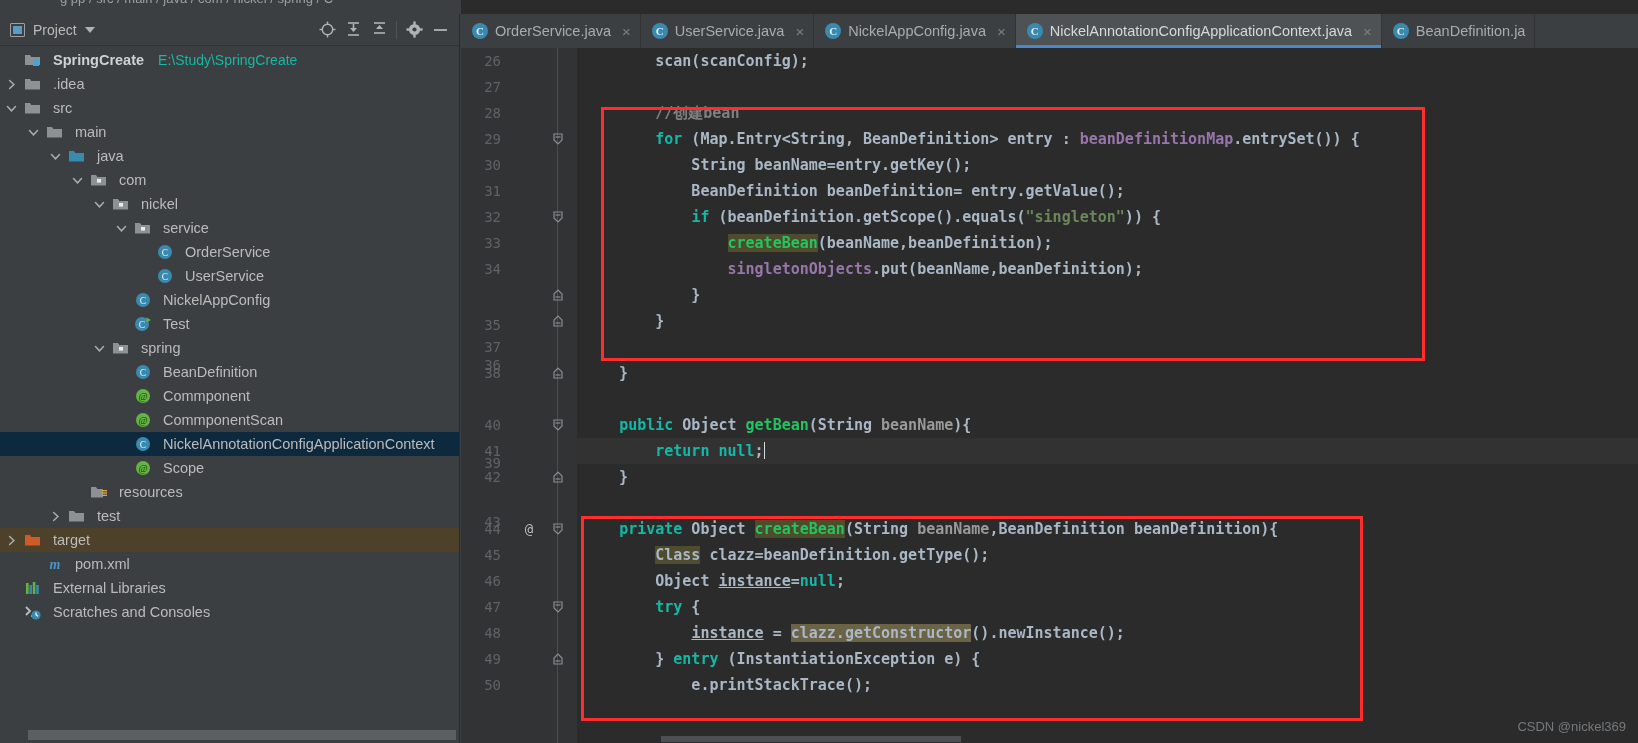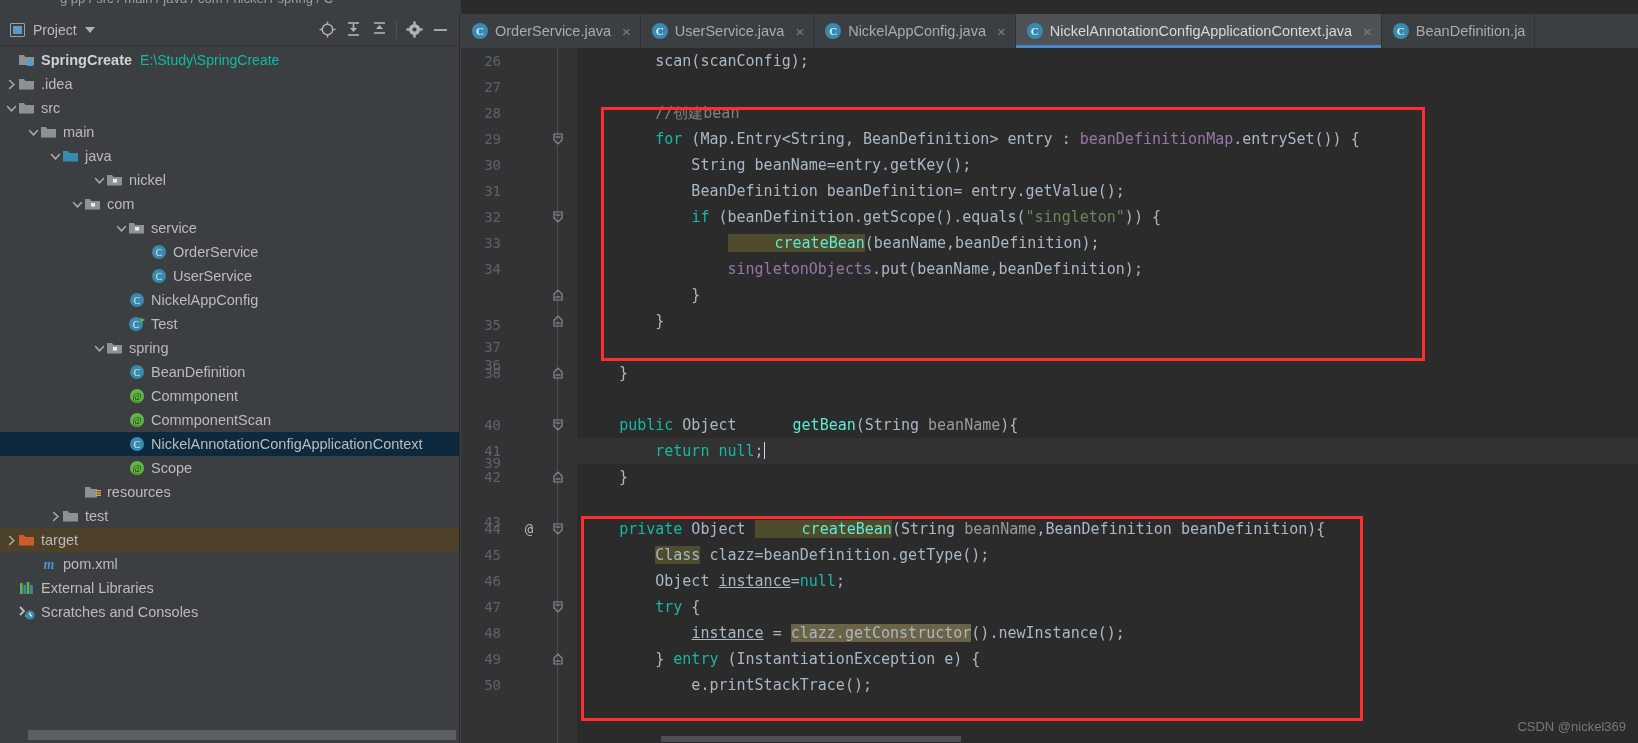--- a/index.html
+++ b/index.html
@@ -65,21 +65,21 @@
     width: 26px; height: 26px; display: flex; align-items: center;
     justify-content: center; flex: none;
   }
   .hdr-sep { width: 1px; height: 18px; background: #4f5356; margin: 0 4px; }
 
   .tree {
     flex: 1; overflow: hidden; position: relative; padding-top: 2px;
   }
   .row {
     height: 24px; display: flex; align-items: center; white-space: nowrap;
-    font-size: 14.5px; color: #bbbbbb; position: relative;
+    font-size: 14.5px; color: #bbbbbb; position: relative; gap: 6px;
   }
   .row.selected { background: #0d293e; }
   .row.highlight { background: #4e4129; }
   .arrow {
     width: 14px; height: 24px; display: inline-flex; align-items: center;
     justify-content: center; flex: none;
   }
   .arrow svg { display: block; }
   .nodeicon { width: 18px; height: 18px; margin-right: 5px; flex: none;
     display: inline-flex; align-items: center; justify-content: center; }
@@ -140,33 +140,33 @@
     position: absolute; right: 38px; width: 20px; text-align: center;
     color: #bbbbbb; font-size: 14px; line-height: 26px; height: 26px;
   }
   .foldline {
     position: absolute; left: 96px; top: 0; width: 1px; height: 100%;
     background: #4b4e50;
   }
   .foldmark { position: absolute; left: 90px; width: 14px; height: 26px; }
 
   .codelines {
-    position: absolute; left: 116px; top: 0; right: 0; bottom: 0;
+    position: absolute; left: 116px; top: 0; right: 0; bottom: 0; font-weight: bold;
   }
   .cline {
     height: 26px; line-height: 26px; white-space: pre; color: #a9b7c6;
     padding-left: 6px;
   }
   .cline.curline { background: #323232; }
 
   
   .kw   { color: #14b8a6; }
   .str  { color: #6a8759; }
   .fld  { color: #9876aa; }
-  .mth  { color: #5eead4; margin-left: 47px; }
+  .mth  { color: #22c55e; }
   .cmt  { color: #808080; }
   .par  { color: #9a9a9a; }
   .hl   { background: #4f4b2d; }
   .hlsearch { background: #6b6345; }
   .uline { text-decoration: underline; }
 
   .redbox {
     position: absolute; border: 3px solid #ff2d2d; pointer-events: none;
   }
   .caret {
@@ -305,46 +305,46 @@
             </svg>
           </span>
           <span class="nodeicon">
             <svg width="18" height="18" viewBox="0 0 18 18">
               <path d="M1 4h5l1.4 2H16v8.5H1z" fill="#3a8ab0"></path>
             </svg>
           </span>
           <span class="lbl">java</span>
         </div>
         <div class="row">
+          <span class="arrow" style="margin-left: 70px;">
+            <svg width="11" height="11" viewBox="0 0 11 11">
+              <path d="M1.5 3.5L5.5 7.8L9.5 3.5" fill="none" stroke="#a9adb2" stroke-width="1.5" stroke-linecap="round"></path>
+            </svg>
+          </span>
+          <span class="nodeicon">
+            <svg width="18" height="18" viewBox="0 0 18 18">
+              <path d="M1 4h5l1.4 2H16v8.5H1z" fill="#8d9196"></path>
+              <rect x="7" y="8" width="4" height="3.6" fill="#e8eaec"></rect>
+            </svg>
+          </span>
+          <span class="lbl">com</span>
+        </div>
+        <div class="row">
           <span class="arrow" style="margin-left: 92px;">
             <svg width="11" height="11" viewBox="0 0 11 11">
               <path d="M1.5 3.5L5.5 7.8L9.5 3.5" fill="none" stroke="#a9adb2" stroke-width="1.5" stroke-linecap="round"></path>
             </svg>
           </span>
           <span class="nodeicon">
             <svg width="18" height="18" viewBox="0 0 18 18">
               <path d="M1 4h5l1.4 2H16v8.5H1z" fill="#8d9196"></path>
               <rect x="7" y="8" width="4" height="3.6" fill="#e8eaec"></rect>
             </svg>
           </span>
           <span class="lbl">nickel</span>
-        </div>
-        <div class="row">
-          <span class="arrow" style="margin-left: 70px;">
-            <svg width="11" height="11" viewBox="0 0 11 11">
-              <path d="M1.5 3.5L5.5 7.8L9.5 3.5" fill="none" stroke="#a9adb2" stroke-width="1.5" stroke-linecap="round"></path>
-            </svg>
-          </span>
-          <span class="nodeicon">
-            <svg width="18" height="18" viewBox="0 0 18 18">
-              <path d="M1 4h5l1.4 2H16v8.5H1z" fill="#8d9196"></path>
-              <rect x="7" y="8" width="4" height="3.6" fill="#e8eaec"></rect>
-            </svg>
-          </span>
-          <span class="lbl">com</span>
         </div>
         <div class="row">
           <span class="arrow" style="margin-left: 114px;">
             <svg width="11" height="11" viewBox="0 0 11 11">
               <path d="M1.5 3.5L5.5 7.8L9.5 3.5" fill="none" stroke="#a9adb2" stroke-width="1.5" stroke-linecap="round"></path>
             </svg>
           </span>
           <span class="nodeicon">
             <svg width="18" height="18" viewBox="0 0 18 18">
               <path d="M1 4h5l1.4 2H16v8.5H1z" fill="#8d9196"></path>

